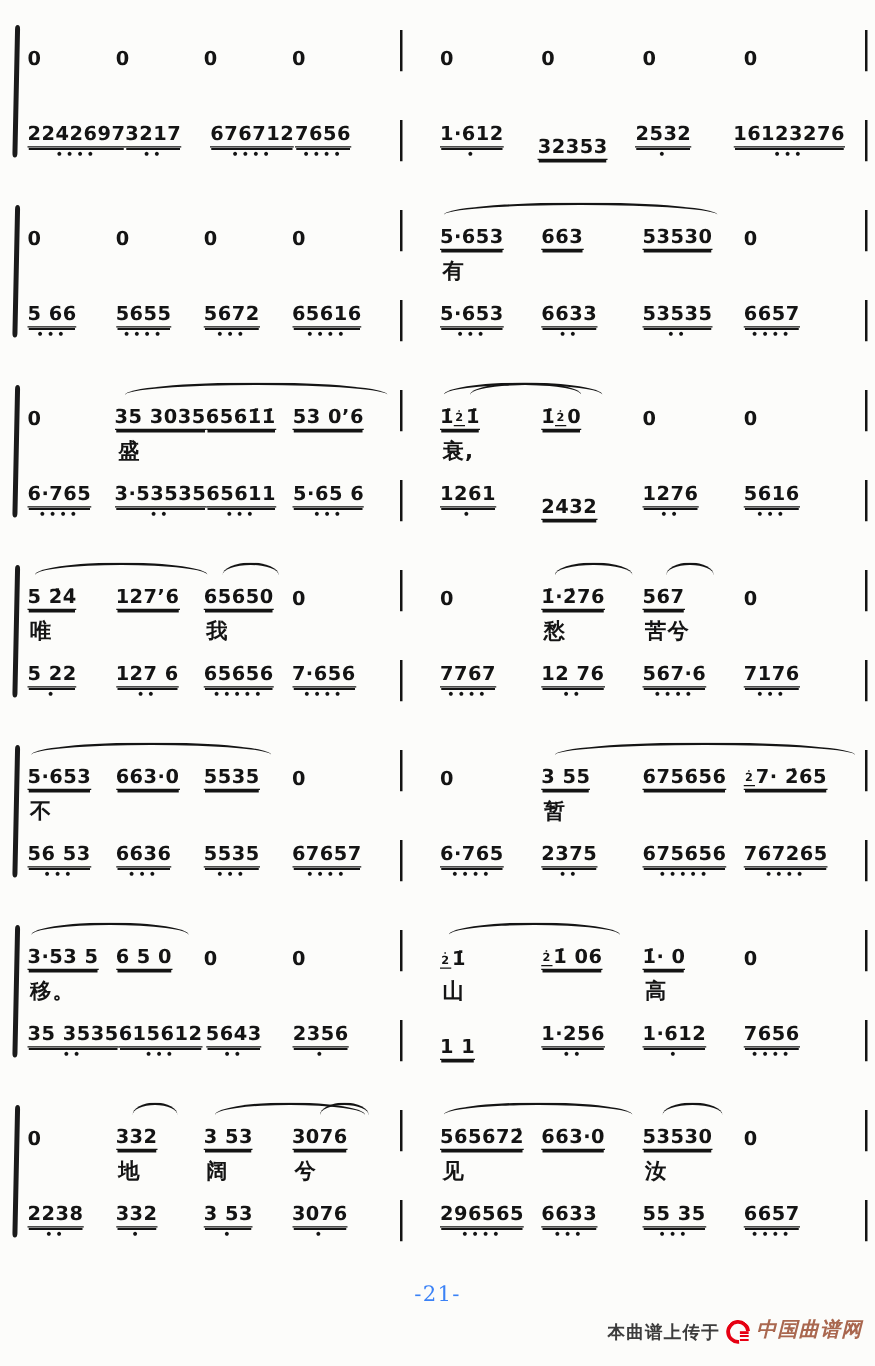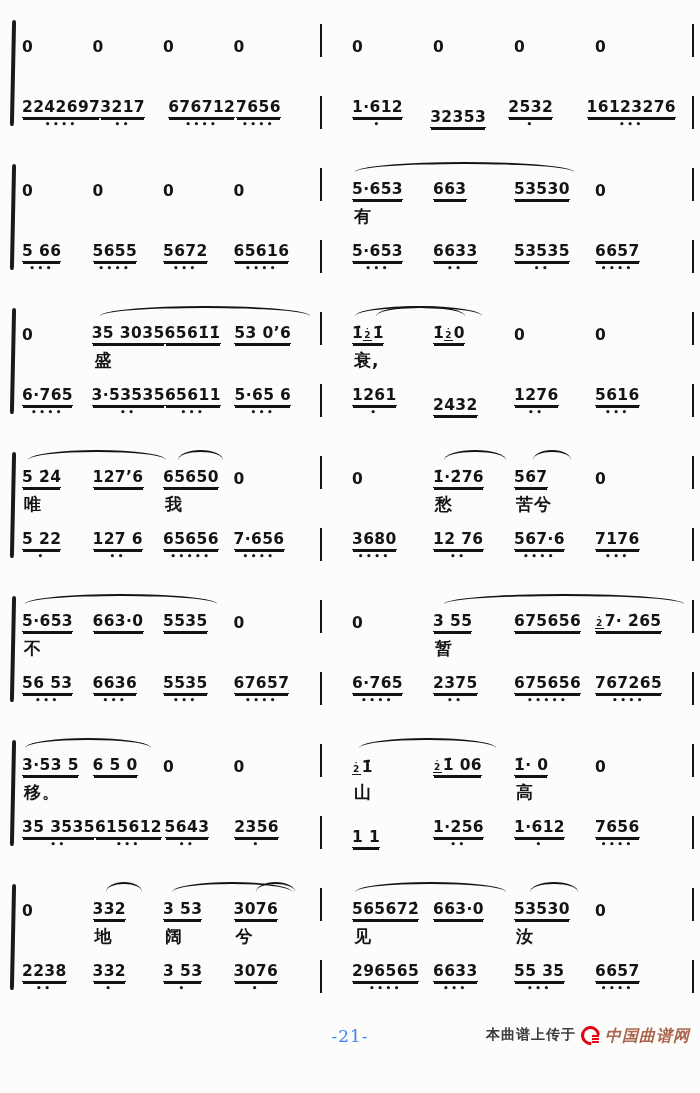--- a/index.html
+++ b/index.html
@@ -48,29 +48,29 @@
   .grace{display:inline-flex;flex-direction:column;align-items:center;
     vertical-align:7px;margin-right:1px;}
   .grace .gd{font-size:7px;line-height:3px;font-weight:700;}
   .grace .gn{font-size:9px;line-height:9px;font-weight:700;
     border-bottom:1px solid #141414;padding:0 1px;}
   .footer{position:relative;height:30px;margin-top:34px;}
   .page-number{
     position:absolute;left:50%;transform:translateX(-50%);
     font-family:"DejaVu Serif",serif;font-size:17px;letter-spacing:1px;color:#3b82f6;
   }
-  .watermark{position:absolute;right:10px;top:0;display:flex;align-items:flex-start;gap:5px;}
+  .watermark{position:absolute;right:10px;top:0;display:flex;align-items:flex-end;gap:5px;}
   .wm-prefix{font-size:14px;font-weight:600;color:#3c3c3c;letter-spacing:1px;}
   .wm-logo{position:relative;width:13px;height:13px;border:3px solid #e60012;
     border-radius:50%;border-right-color:transparent;transform:rotate(40deg);flex:none;}
   .wm-logo::after{content:"";position:absolute;left:9px;top:2px;width:7px;height:8px;
     transform:rotate(-40deg);
     background:linear-gradient(#e60012 2px,transparent 2px,transparent 3px,#e60012 3px,#e60012 5px,transparent 5px,transparent 6px,#e60012 6px 8px,transparent 8px);}
   .wm-site{font-size:16px;font-weight:700;color:#a9674f;letter-spacing:1px;
-    text-shadow:0 0 1px #fff inset;font-style:italic;}
+    text-shadow:0 0 1px #fff inset;font-style:italic;margin-top:28px;}
 </style>
 </head>
 <body>
 
 <div class="sheet">
   <div id="systems">
       <div class="system">
         <div class="bracket"></div>
         <div class="half left">
           <div class="notes">
@@ -398,21 +398,21 @@
             <div class="barline"></div>
           </div>
           <div class="lyrics">
             <span class="lyric"></span>
             <span class="lyric">愁</span>
             <span class="lyric">苦兮</span>
             <span class="lyric"></span>
           </div>
           <div class="notes">
             <div class="cell">
-              <span class="note u2">3680</span>
+              <span class="note u2">7767</span>
               <div class="dots">••••</div>
             </div>
             <div class="cell">
               <span class="note u2">12 76</span>
               <div class="dots">••</div>
             </div>
             <div class="cell">
               <span class="note u2">567·6</span>
               <div class="dots">••••</div>
             </div>

